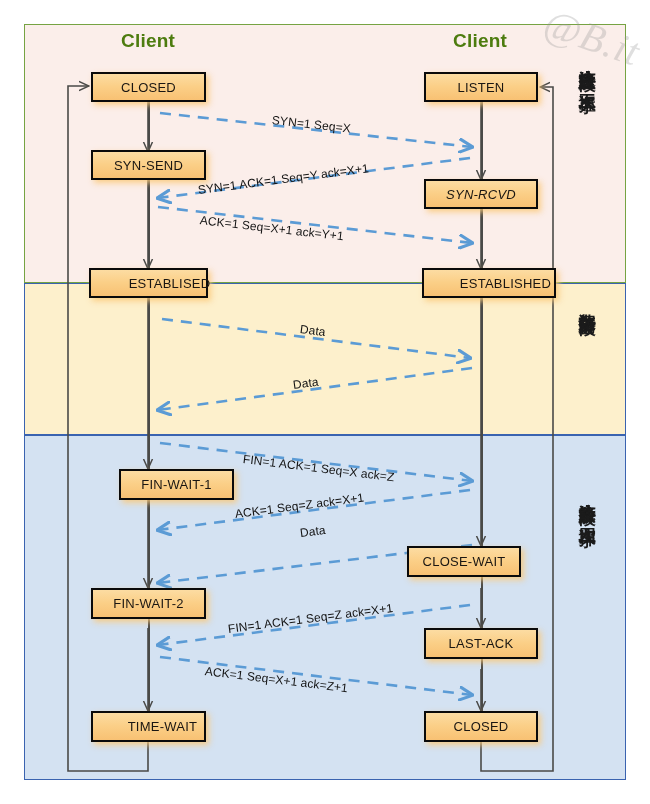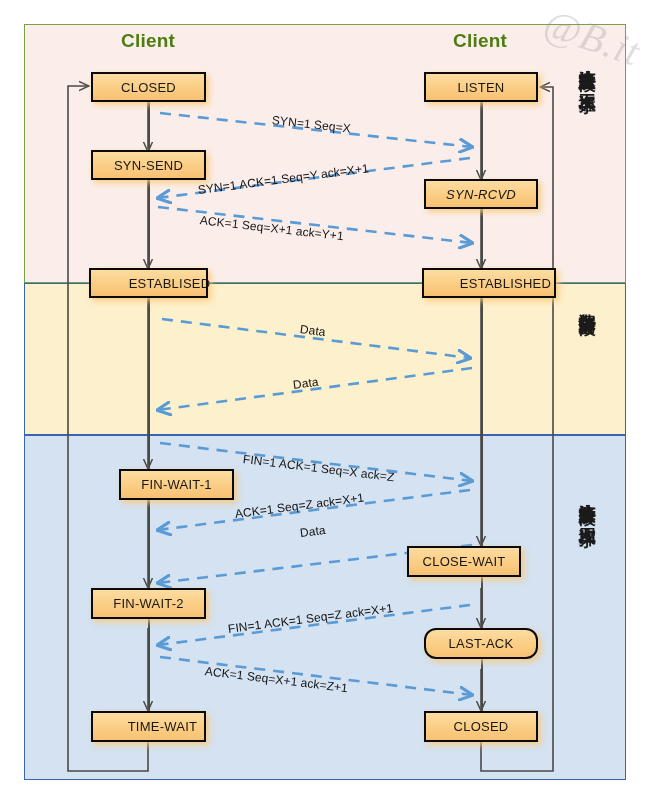--- a/index.html
+++ b/index.html
@@ -131,21 +131,21 @@
   <div class="sbox" style="left:91px;top:150px;width:115px;height:30px;">SYN-SEND</div>
   <div class="sbox" style="left:89px;top:268px;width:119px;height:30px;padding-left:42px;">ESTABLISED</div>
   <div class="sbox" style="left:91px;top:469px;width:115px;height:31px;margin-left:28px;">FIN-WAIT-1</div>
   <div class="sbox" style="left:91px;top:588px;width:115px;height:31px;">FIN-WAIT-2</div>
   <div class="sbox" style="left:91px;top:711px;width:115px;height:31px;padding-left:28px;">TIME-WAIT</div>
 
   <div class="sbox" style="left:424px;top:72px;width:114px;height:30px;">LISTEN</div>
   <div class="sbox" style="left:424px;top:179px;width:114px;height:30px;font-style:italic;">SYN-RCVD</div>
   <div class="sbox" style="left:422px;top:268px;width:134px;height:30px;padding-left:33px;">ESTABLISHED</div>
   <div class="sbox" style="left:407px;top:546px;width:114px;height:31px;">CLOSE-WAIT</div>
-  <div class="sbox" style="left:424px;top:628px;width:114px;height:31px;border-radius:12px;">LAST-ACK</div>
+  <div class="sbox" style="left:424px;top:628px;width:114px;height:31px;">LAST-ACK</div>
   <div class="sbox" style="left:424px;top:711px;width:114px;height:31px;">CLOSED</div>
 
   <div class="msg" style="left:272px;top:113px;transform:rotate(6.2deg);">SYN=1 Seq=X</div>
 
   <div class="msg" style="left:198px;top:183px;transform:rotate(-7.3deg);">SYN=1 ACK=1 Seq=Y ack=X+1</div>
 
   <div class="msg" style="left:200px;top:213px;transform:rotate(6.5deg);">ACK=1 Seq=X+1 ack=Y+1</div>
 
   <div class="msg" style="left:300px;top:322px;transform:rotate(7.2deg);">Data</div>
 

